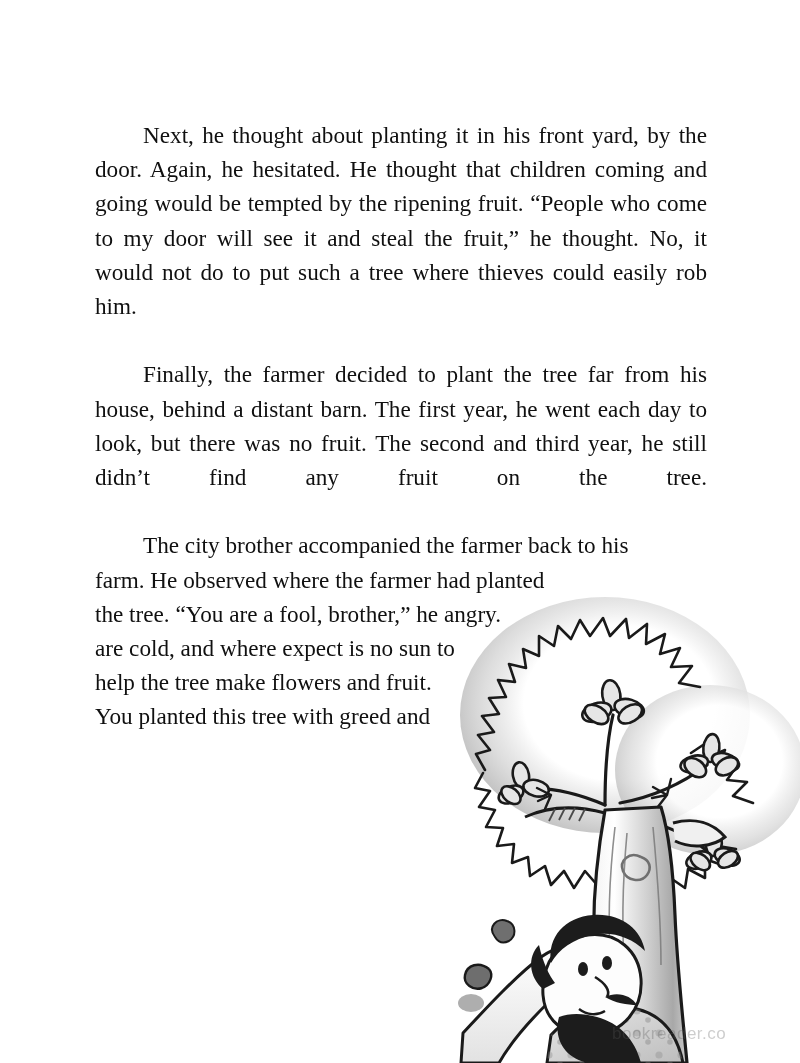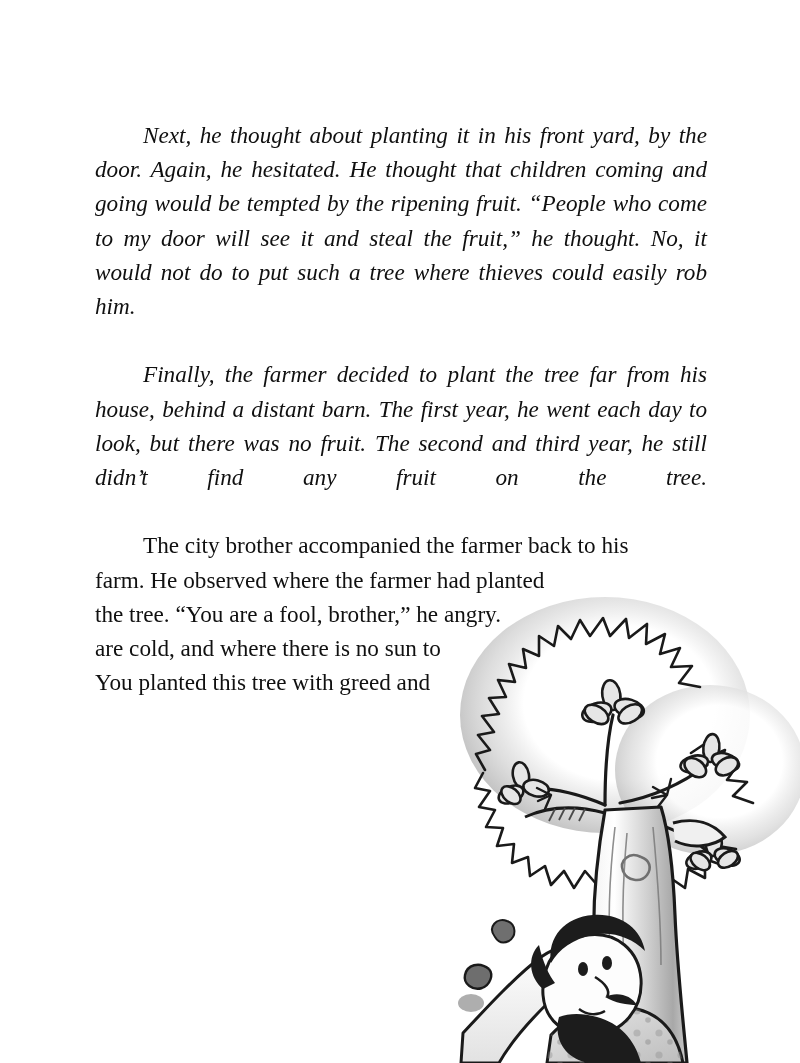--- a/index.html
+++ b/index.html
@@ -58,21 +58,20 @@
     line-height: 34.2px;
     text-align: justify;
     text-justify: inter-word;
     -webkit-hyphens: none;
     hyphens: none;
   }
   .para {
     margin: 0;
     text-indent: 48px;
     text-align: justify;
-    font-style: italic;
   }
   
   .para::after {
     content: "";
     display: inline-block;
     width: 100%;
   }
 
   
   .wrap-para {
@@ -241,31 +240,33 @@
           <path d="M124,444 c8,6 18,7 26,2" fill="none" stroke="#1a1a1a" stroke-width="2.4"></path>
         </g>
       </g>
 
       <g fill="#6f6f6f" stroke="#1a1a1a" stroke-width="2">
         <path d="M40,372 c-8,-10 2,-20 12,-16 c9,3 10,15 2,20 c-6,3 -11,1 -14,-4 Z"></path>
       </g>
     </svg>
   </div>
 
+  <div class="watermark">bookreader.co</div>
 
   <div class="textblock">
 
     <p class="para">Next, he thought about planting it in his front yard, by the door. Again, he hesitated. He thought that children coming and going would be tempted by the ripening fruit. “People who come to my door will see it and steal the fruit,” he thought. No, it would not do to put such a tree where thieves could easily rob him.</p>
 
     <p class="para">Finally, the farmer decided to plant the tree far from his house, behind a distant barn. The first year, he went each day to look, but there was no fruit. The second and third year, he still didn’t find any fruit on the tree.</p>
 
 
     <p class="wrap-para">
       <span class="ln l0">The city brother accompanied the farmer back to his</span>
       <span class="ln l1">farm. He observed where the farmer had planted</span>
       <span class="ln l2">the tree. “You are a fool, brother,” he angry.</span>
-      <span class="ln l4">are cold, and where there is no sun to</span>
+      <span class="ln l4">are cold, and where expect is no sun to</span>
+      <span class="ln l5">help the tree make flowers and fruit.</span>
       <span class="ln l6">You planted this tree with greed and</span>
     </p>
 
   </div>
 
 </div>
 
 </body></html>

